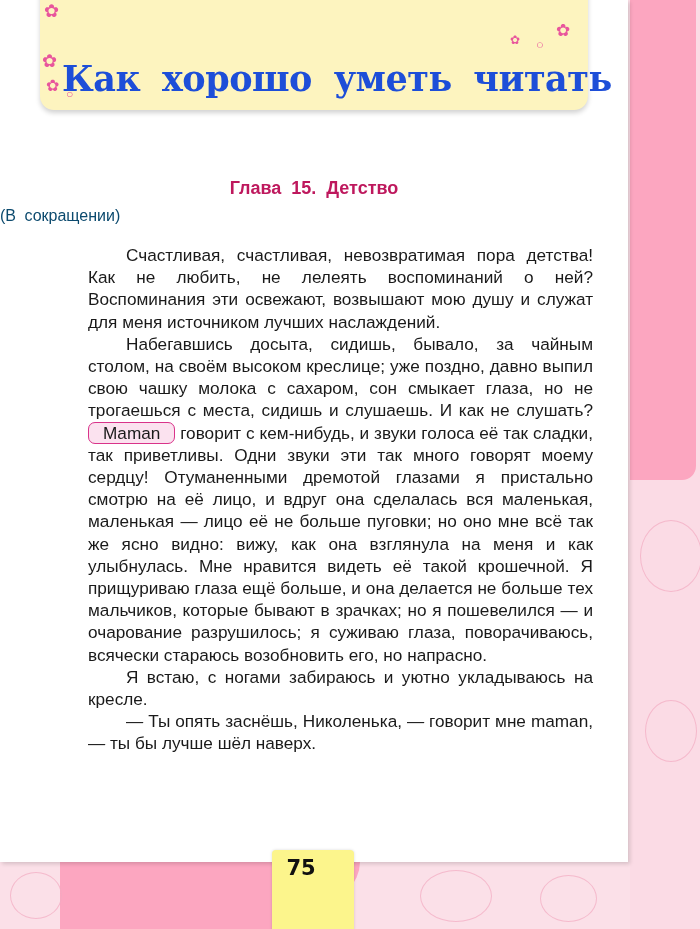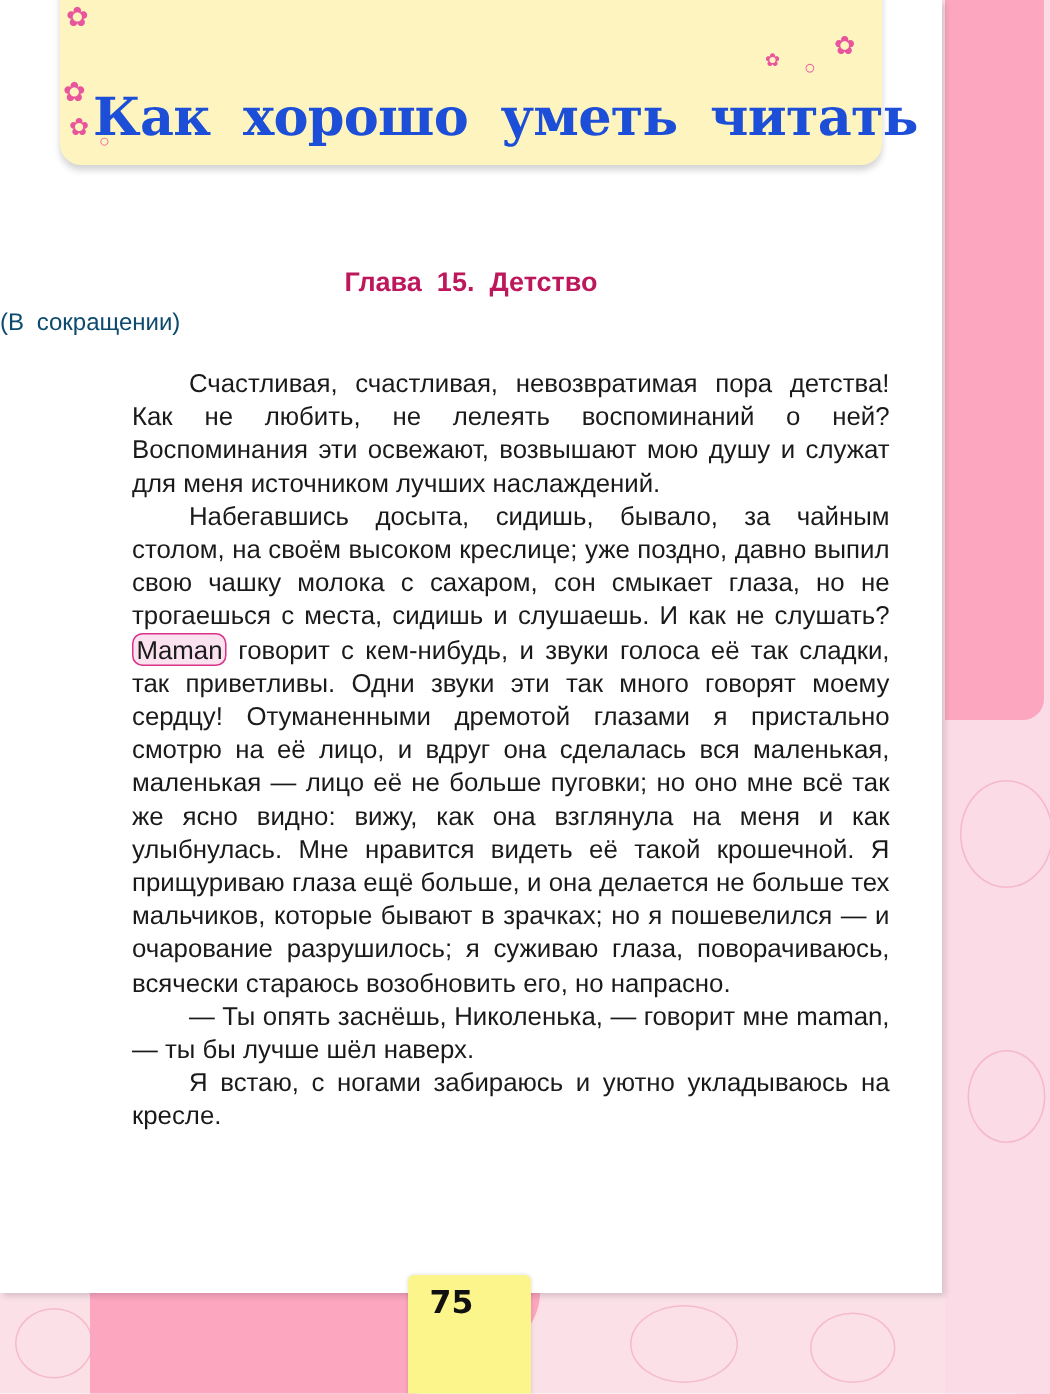--- a/index.html
+++ b/index.html
@@ -58,21 +58,21 @@
   }
   .body-text {
     position: absolute; left: 48px; top: 244px; width: 505px;
     font-size: 17.2px; line-height: 22.2px; color: #1a1a1a;
     text-align: justify;
     margin-left: 40px;
   }
   .body-text p { margin: 0; text-indent: 38px; }
   .highlight {
     border: 1.5px solid #d9338a; background: #fbe2ef; border-radius: 7px;
-    padding: 0 2px;
+    padding: 0 14px;
   }
   .page-tab {
     position: absolute; left: 272px; top: 850px; width: 82px; height: 90px;
     background: #fcf58c; border-radius: 4px 4px 0 0;
     box-shadow: 0 0 3px rgba(0,0,0,0.15);
   }
   .page-number {
     position: absolute; left: 0; top: 6px; width: 58px; text-align: center;
     font-weight: bold; font-size: 21px; color: #111;
     font-family: "DejaVu Sans", sans-serif;
@@ -102,20 +102,20 @@
   <span class="flower" style="left:556px;top:22px;font-size:17px;">✿</span>
 
   <div class="header-title">Как хорошо уметь читать</div>
 
   <div class="chapter-title">Глава 15. Детство</div>
   <div class="abridged">(В сокращении)</div>
 
   <div class="body-text">
     <p>Счастливая, счастливая, невозвратимая пора детства! Как не любить, не лелеять воспоминаний о ней? Воспоминания эти освежают, возвышают мою душу и служат для меня источником лучших наслаждений.</p>
     <p><span>Набегавшись досыта, сидишь, бывало, за чайным столом, на своём высоком креслице; уже поздно, давно выпил свою чашку молока с сахаром, сон смыкает глаза, но не трогаешься с места, сидишь и слушаешь. И как не слушать? </span><span class="highlight">Maman</span><span> говорит с кем-нибудь, и звуки голоса её так сладки, так приветливы. Одни звуки эти так много говорят моему сердцу! Отуманенными дремотой глазами я пристально смотрю на её лицо, и вдруг она сделалась вся маленькая, маленькая — лицо её не больше пуговки; но оно мне всё так же ясно видно: вижу, как она взглянула на меня и как улыбнулась. Мне нравится видеть её такой крошечной. Я прищуриваю глаза ещё больше, и она делается не больше тех мальчиков, которые бывают в зрачках; но я пошевелился — и очарование разрушилось; я суживаю глаза, поворачиваюсь, всячески стараюсь возобновить его, но напрасно.</span></p>
+    <p>Я встаю, с ногами забираюсь и уютно укладываюсь на кресле.</p>
     <p>— Ты опять заснёшь, Николенька, — говорит мне maman, — ты бы лучше шёл наверх.</p>
-    <p>Я встаю, с ногами забираюсь и уютно укладываюсь на кресле.</p>
   </div>
 </div>
 
 <div class="page-tab">
   <div class="page-number">75</div>
 </div>
 
 </body></html>

